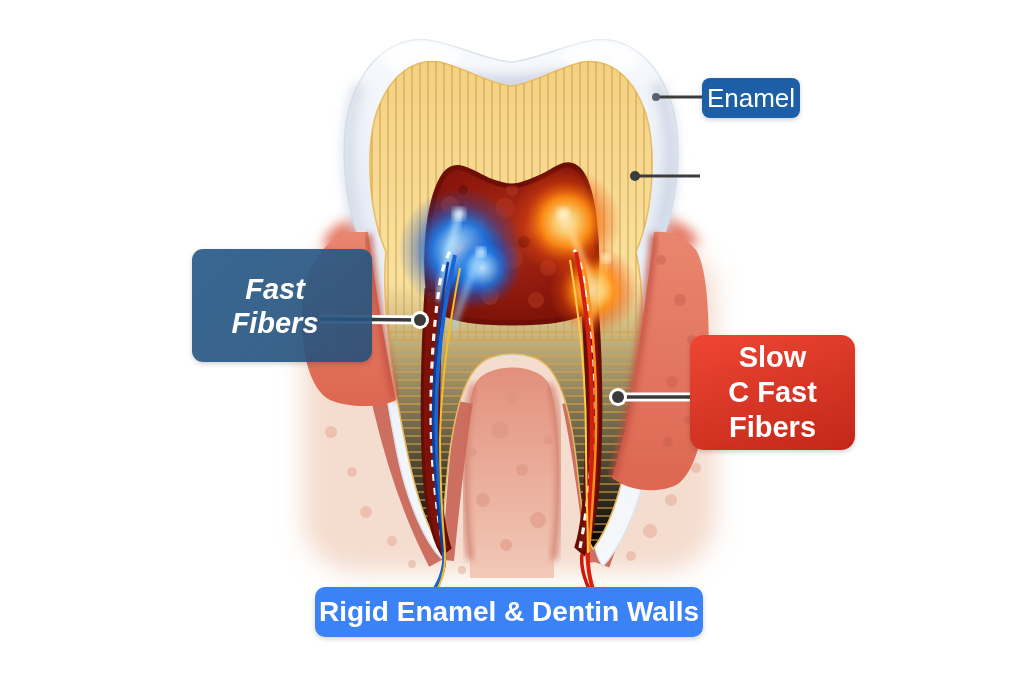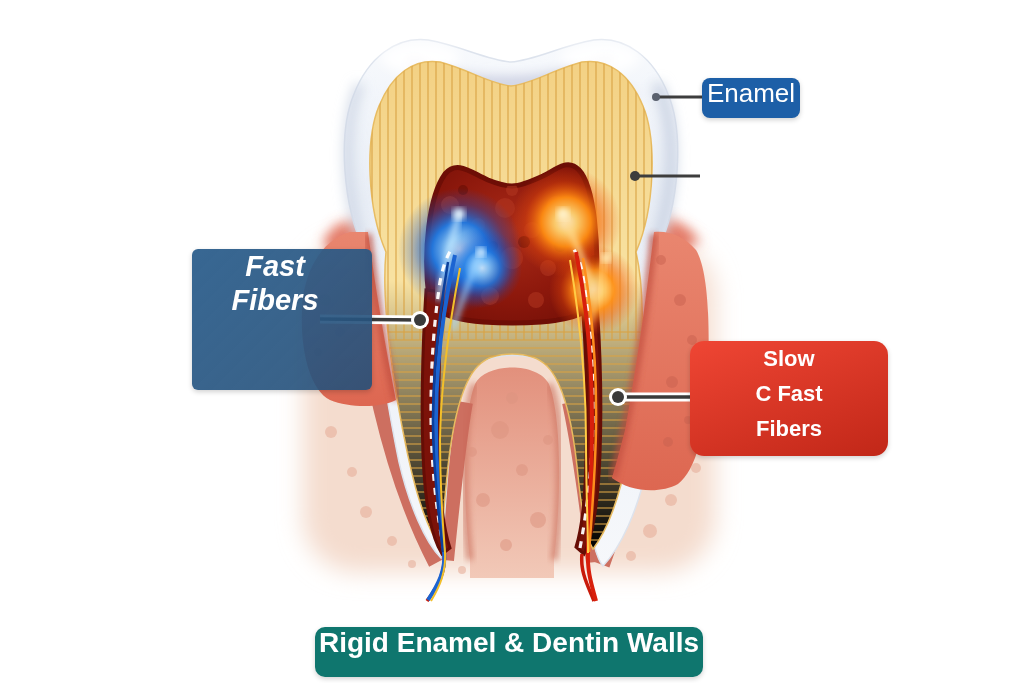--- a/index.html
+++ b/index.html
@@ -1,33 +1,33 @@
 <!DOCTYPE html>
 <html><head>
 <meta charset="utf-8">
 <style>
   html,body{margin:0;padding:0;background:#fff;}
   #stage{position:relative;width:1024px;height:683px;background:#ffffff;overflow:hidden;
          font-family:"Liberation Sans",sans-serif;}
   #art{position:absolute;left:0;top:0;width:1024px;height:683px;}
-  .lbl{position:absolute;color:#fff;display:flex;justify-content:center;
+  .lbl{position:absolute;color:#fff;display:flex;align-items:center;justify-content:center;
        text-align:center;box-shadow:0 2px 5px rgba(0,0,0,.18);}
   .lbl .lines{width:100%;}
   #enamel-label{left:702px;top:78px;width:98px;height:40px;background:#1d5fa7;border-radius:8px;
        font-size:26px;font-weight:500;}
   #dentin-label{left:698px;top:155px;width:110px;height:43px;background:#4b4b4b;border-radius:9px;
        font-size:27px;font-weight:500;}
-  #fast-label{left:192px;top:249px;width:166px;height:141px;border-radius:6px;
+  #fast-label{left:192px;top:249px;width:166px;height:113px;border-radius:11px;
        background:linear-gradient(135deg,rgba(49,98,143,.97),rgba(37,79,120,.90));
        font-size:29px;font-weight:bold;font-style:italic;line-height:34px;padding-right:14px;}
-  #slow-label{left:690px;top:335px;width:198px;height:115px;border-radius:14px;
+  #slow-label{left:690px;top:335px;width:165px;height:115px;border-radius:14px;
        background:linear-gradient(160deg,#ef4634,#c12718);
-       font-size:22px;font-weight:bold;line-height:35px;margin-top:6px;}
+       font-size:29px;font-weight:bold;line-height:35px;}
   #walls-label{left:315px;top:587px;width:388px;height:50px;border-radius:10px;
-       background:#0f766e;font-size:28px;font-weight:bold;margin-top:40px;}
+       background:#3b82f6;font-size:28px;font-weight:bold;}
 </style>
 </head>
 <body>
 
 <div id="stage">
 
 <svg id="art" viewBox="0 0 1024 683">
   <defs>
     <linearGradient id="gEnamel" x1="0" y1="0" x2="0" y2="1">
       <stop offset="0" stop-color="#f8fafd"></stop>

